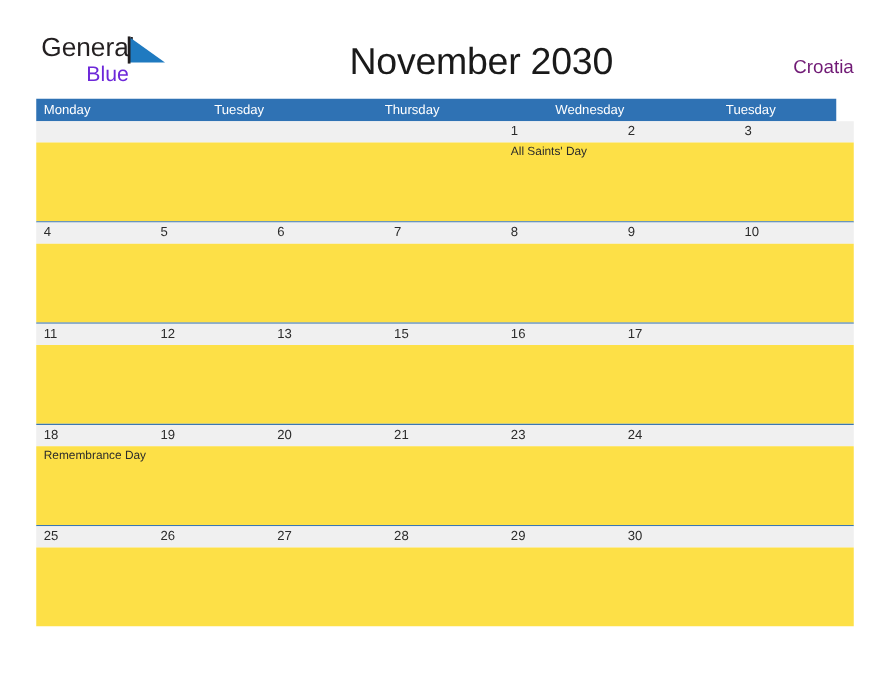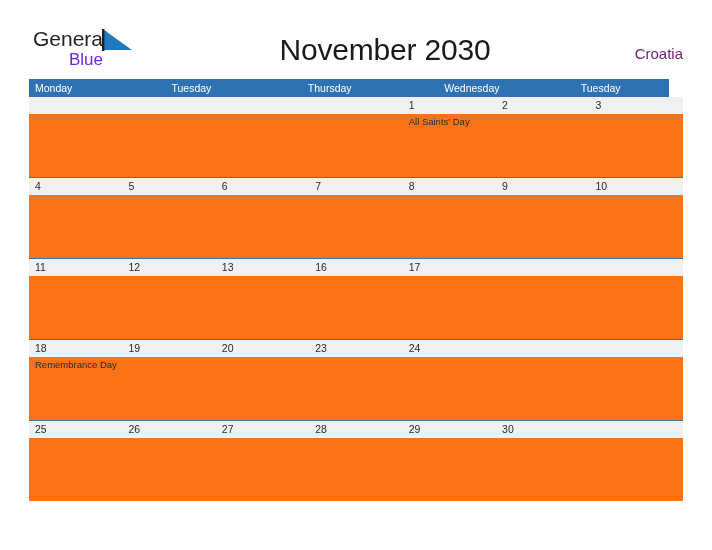--- a/index.html
+++ b/index.html
@@ -130,21 +130,21 @@
     color: #2b2b2b;
     padding-left: 6px;
     box-sizing: border-box;
     font-family: "Liberation Sans", sans-serif;
   }
 
   .week-events {
     display: flex;
     width: 654px;
     height: 63px;
-    background: #f97316;
+    background: #fde047;
   }
   .event-cell {
     width: 93.43px;
     height: 63px;
     padding-left: 6px;
     padding-top: 2px;
     box-sizing: border-box;
     font-family: "Liberation Sans", sans-serif;
   }
   .event-text {
@@ -255,20 +255,21 @@
           <div class="event-text"></div>
         </div>
     </div>
   </div>
 
   <div class="week-row">
     <div class="week-dates">
       <div class="date-cell">11</div>
       <div class="date-cell">12</div>
       <div class="date-cell">13</div>
+      <div class="date-cell">15</div>
       <div class="date-cell">16</div>
       <div class="date-cell">17</div>
     </div>
     <div class="week-events">
       <div class="event-cell">
           <div class="event-text"></div>
         </div>
       <div class="event-cell">
           <div class="event-text"></div>
         </div>
@@ -288,20 +289,21 @@
           <div class="event-text"></div>
         </div>
     </div>
   </div>
 
   <div class="week-row">
     <div class="week-dates">
       <div class="date-cell">18</div>
       <div class="date-cell">19</div>
       <div class="date-cell">20</div>
+      <div class="date-cell">21</div>
       <div class="date-cell">23</div>
       <div class="date-cell">24</div>
     </div>
     <div class="week-events">
       <div class="event-cell">
           <div class="event-text">Remembrance Day</div>
         </div>
       <div class="event-cell">
           <div class="event-text"></div>
         </div>

